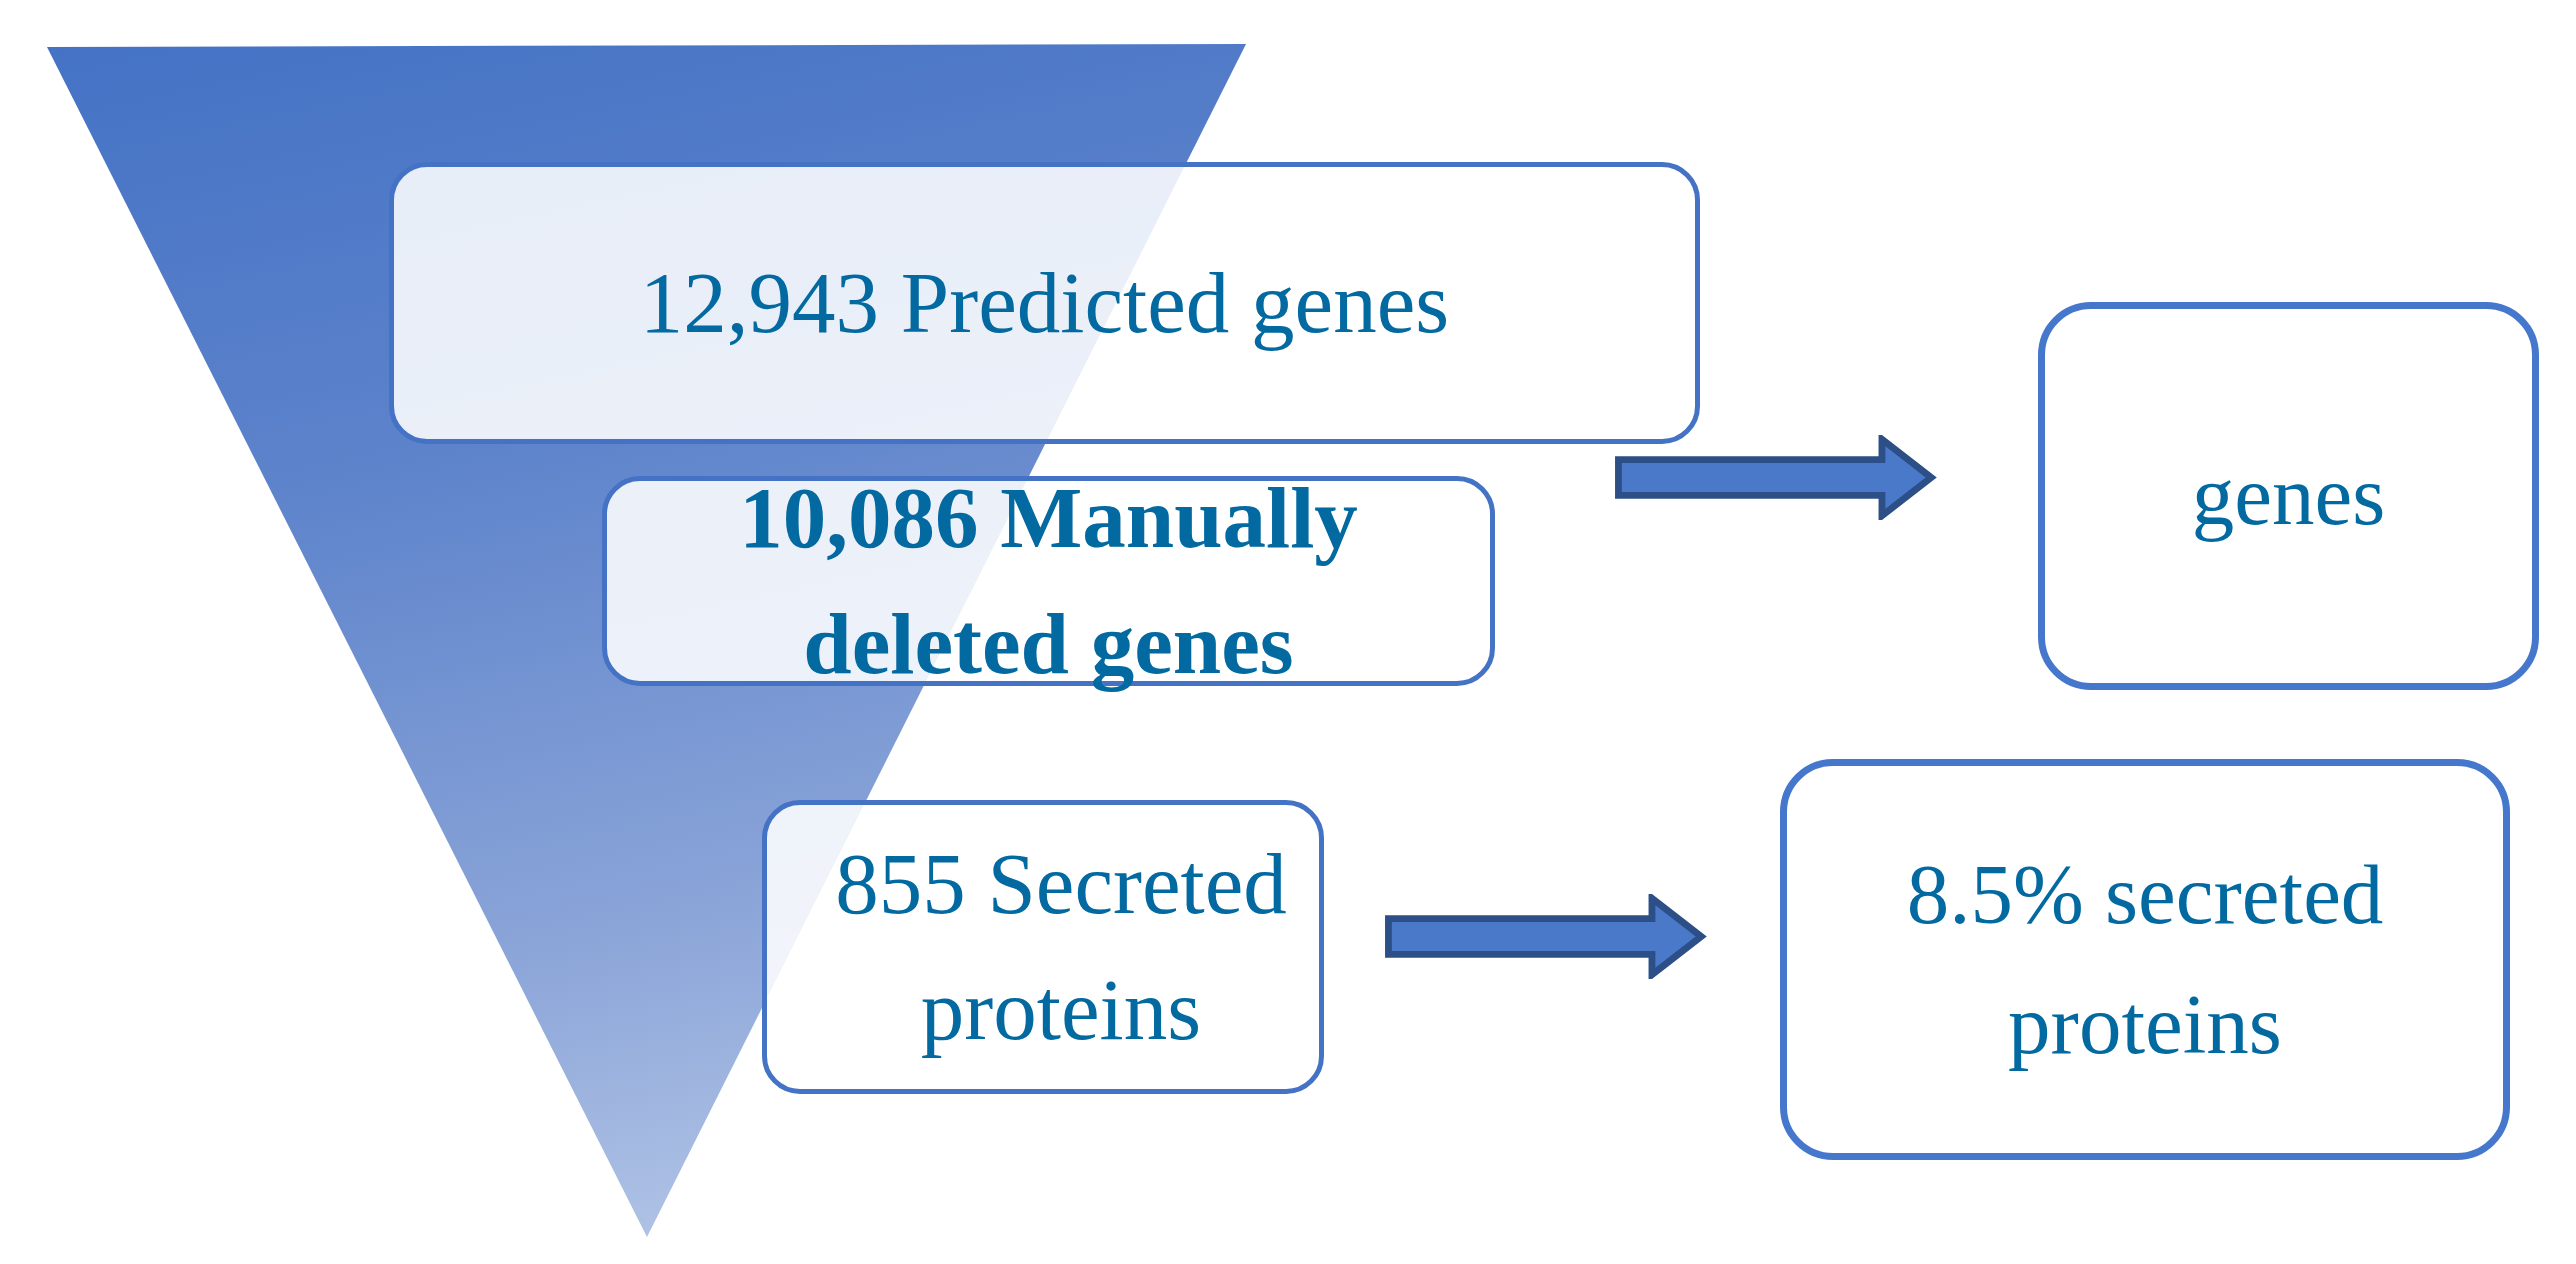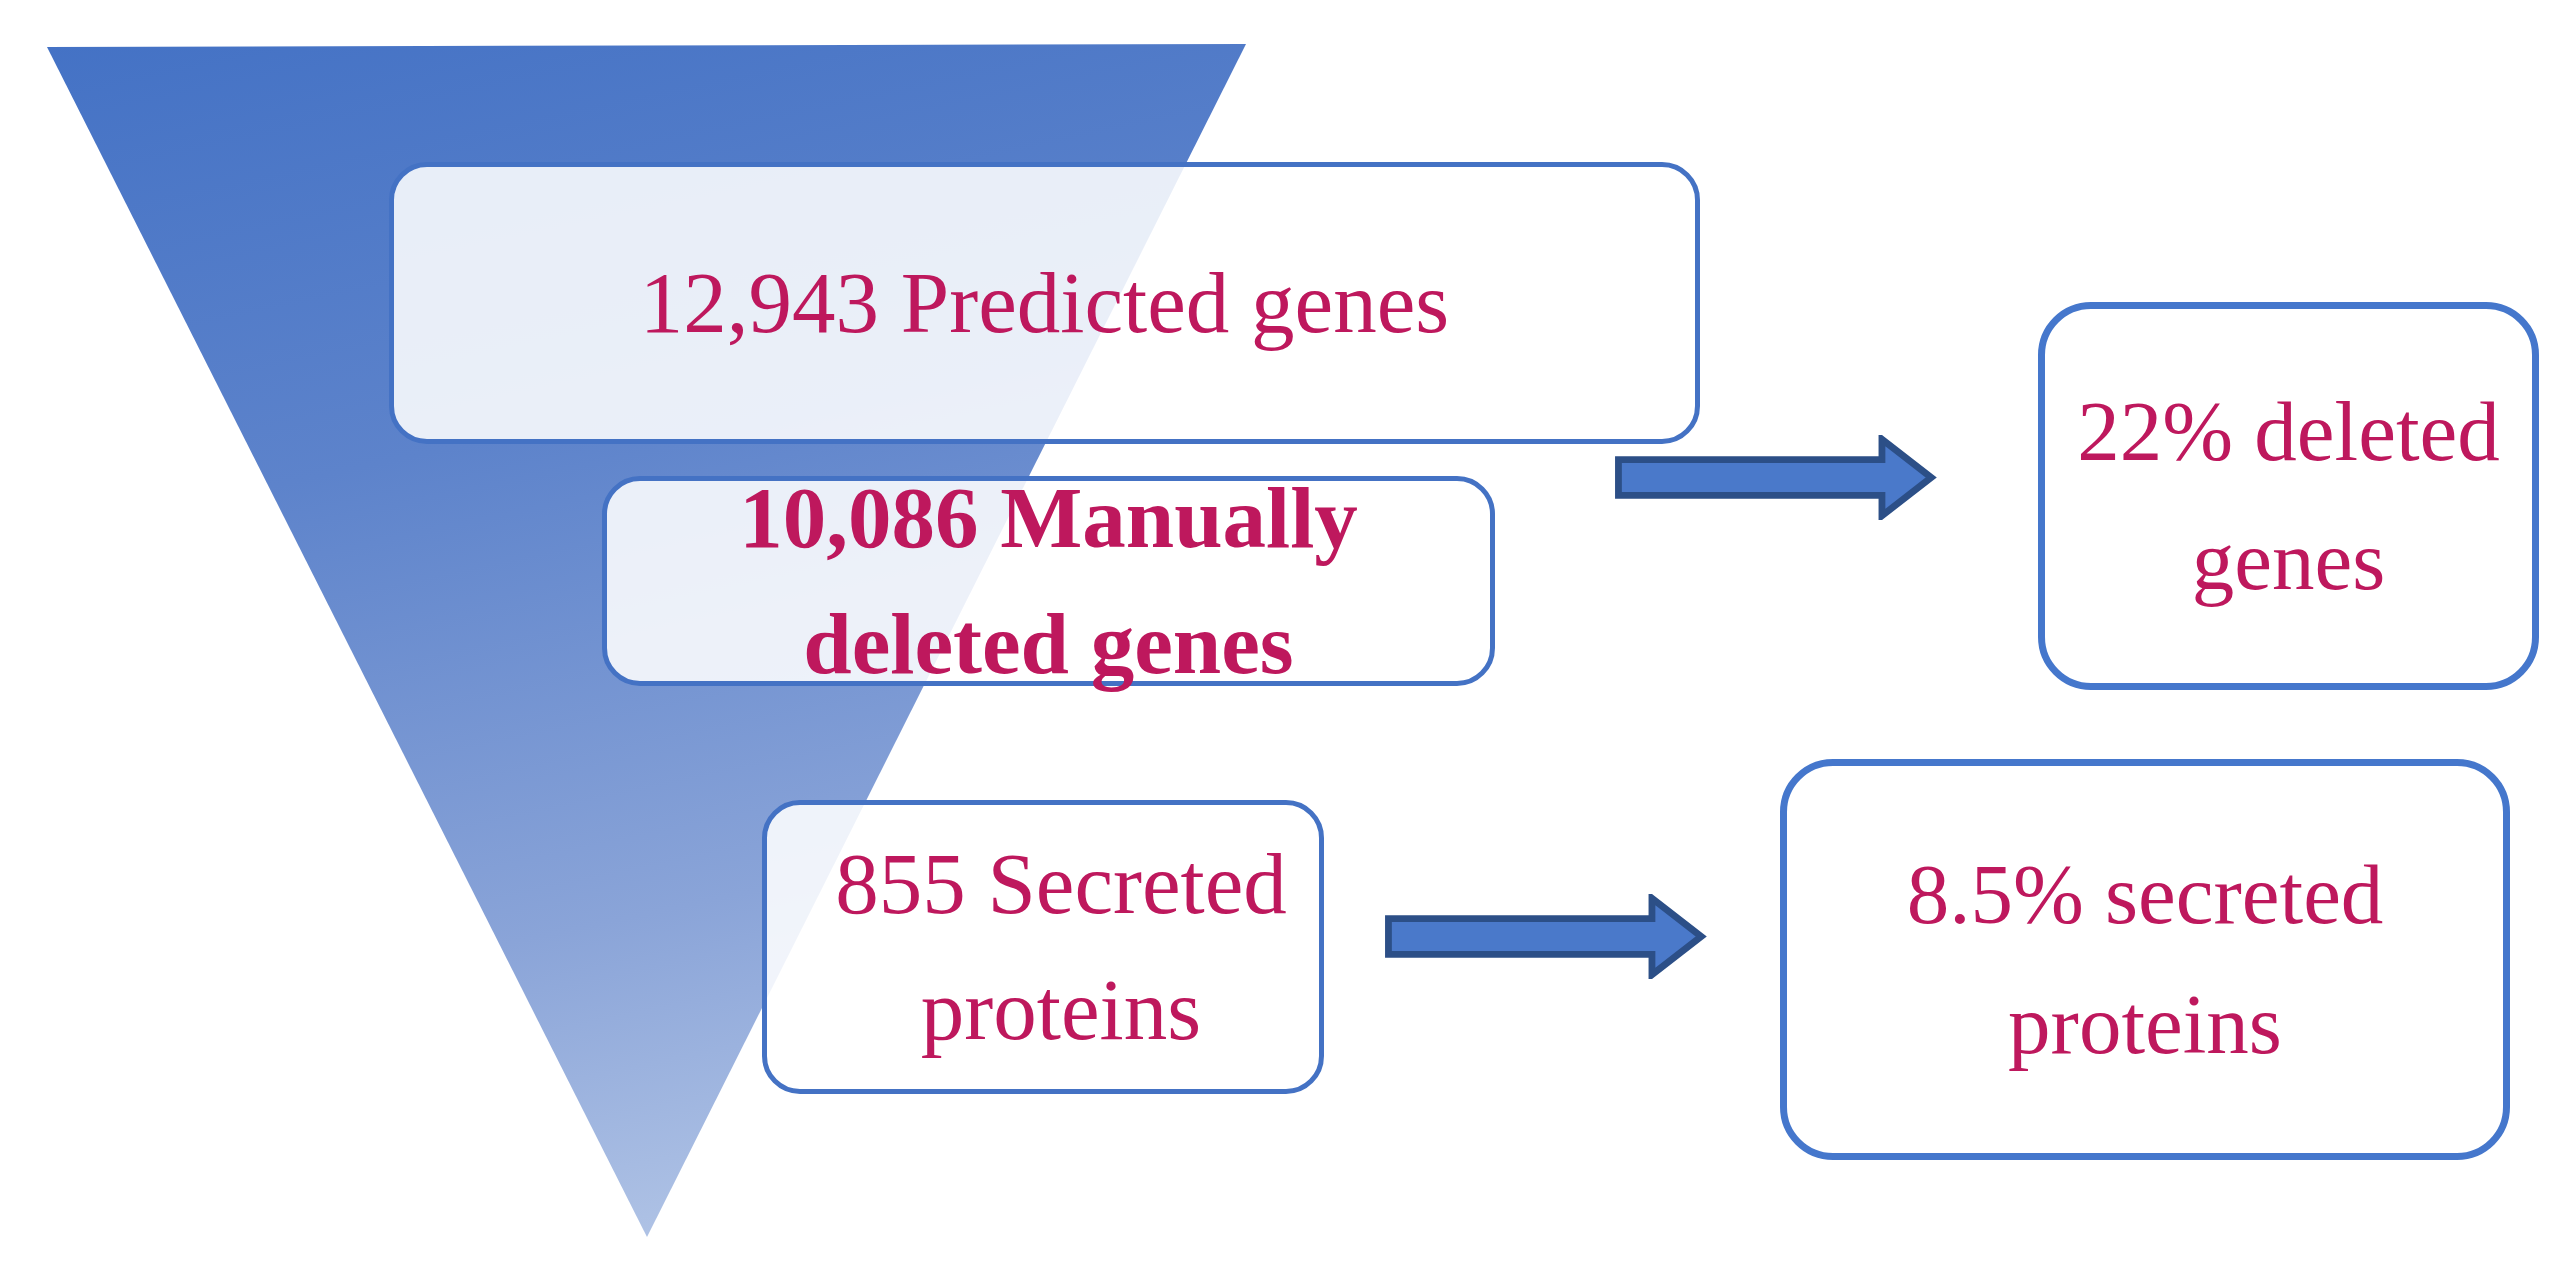--- a/index.html
+++ b/index.html
@@ -7,21 +7,21 @@
     padding: 0;
     background: #ffffff;
   }
   .canvas {
     position: relative;
     width: 2576px;
     height: 1265px;
     background: #ffffff;
     overflow: hidden;
     font-family: "Liberation Serif", "DejaVu Serif", serif;
-    color: #be185d;
+    color: #0369a1;
   }
 
   
   .funnel-triangle {
     position: absolute;
     left: 0; top: 0;
     width: 2576px;
     height: 1265px;
     background: linear-gradient(168deg,
       #4472c5 3%,
@@ -105,21 +105,20 @@
 
   <svg class="block-arrow block-arrow-1" viewBox="0 0 382 100" xmlns="http://www.w3.org/2000/svg">
     <polygon points="8,29 318,29 318,5 376,50 318,95 318,71 8,71" fill="#4a79ca" stroke="#2c4f87" stroke-width="8" stroke-linejoin="miter"></polygon>
   </svg>
 
   <svg class="block-arrow block-arrow-2" viewBox="0 0 382 100" xmlns="http://www.w3.org/2000/svg">
     <polygon points="8,29 318,29 318,5 376,50 318,95 318,71 8,71" fill="#4a79ca" stroke="#2c4f87" stroke-width="8" stroke-linejoin="miter"></polygon>
   </svg>
 
   <div class="callout-box callout-box-1">
-    <span class="label-line">22% deleted</span>
     <span class="label-line">genes</span>
   </div>
 
   <div class="callout-box callout-box-2">
     <span class="label-line">8.5% secreted</span>
     <span class="label-line">proteins</span>
   </div>
 
 </div>
 

